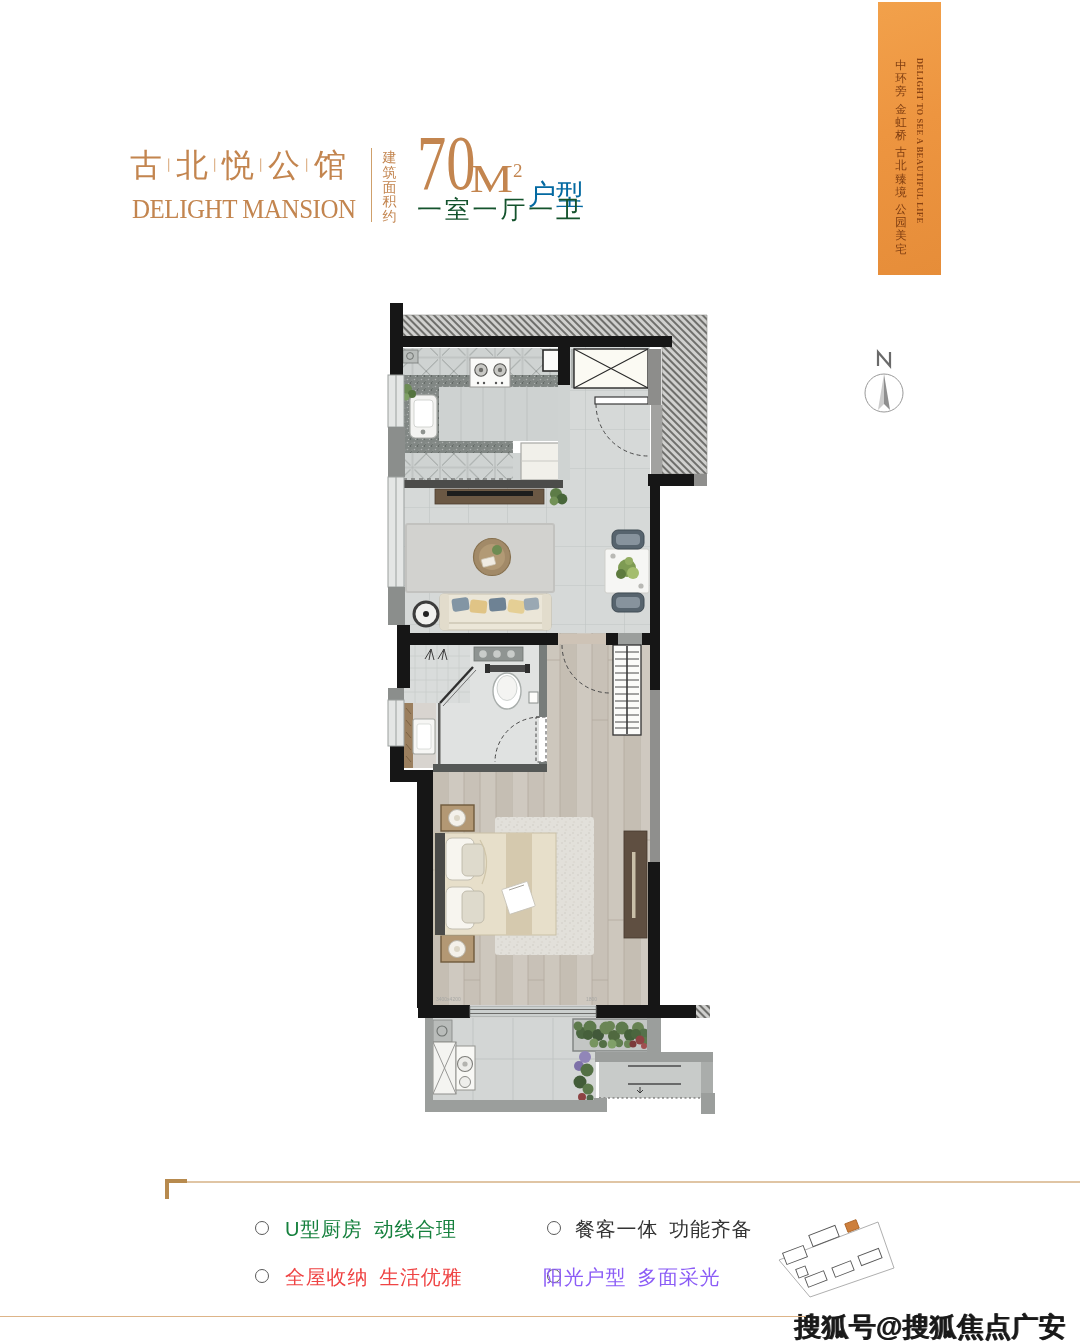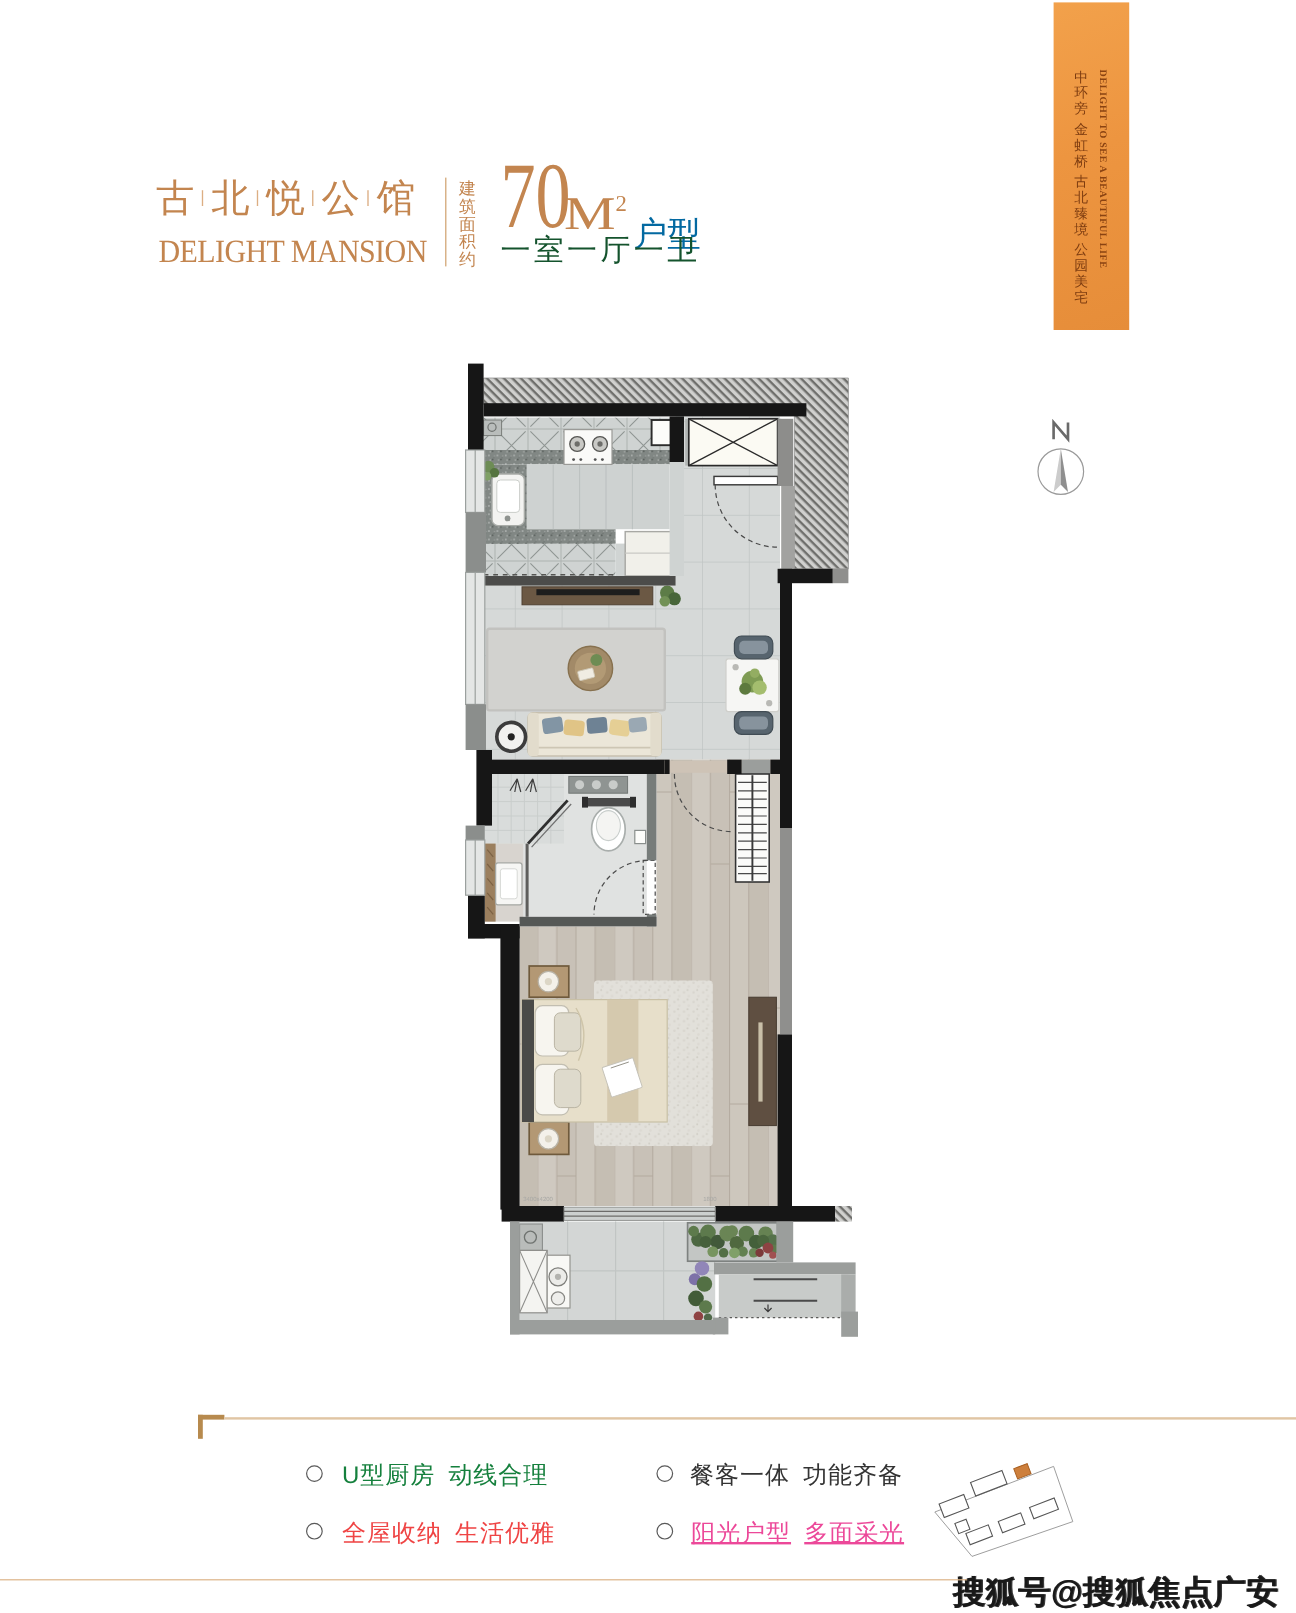--- a/index.html
+++ b/index.html
@@ -403,21 +403,21 @@
 <div class="abs" style="left:255px;top:1221px;width:12px;height:12px;border:1.5px solid #5a5a5a;border-radius:50%;"></div>
 <div class="abs" style="left:285px;top:1216px;font-size:20px;color:#15803d;letter-spacing:0.8px;">U型厨房<span style="display:inline-block;width:11px;"></span>动线合理</div>
 
 <div class="abs" style="left:255px;top:1269px;width:12px;height:12px;border:1.5px solid #5a5a5a;border-radius:50%;"></div>
 <div class="abs" style="left:285px;top:1264px;font-size:20px;color:#ef4444;letter-spacing:0.8px;">全屋收纳<span style="display:inline-block;width:11px;"></span>生活优雅</div>
 
 <div class="abs" style="left:547px;top:1221px;width:12px;height:12px;border:1.5px solid #5a5a5a;border-radius:50%;"></div>
 <div class="abs" style="left:575px;top:1216px;font-size:20px;color:#333;letter-spacing:0.8px;">餐客一体<span style="display:inline-block;width:11px;"></span>功能齐备</div>
 
 <div class="abs" style="left:547px;top:1269px;width:12px;height:12px;border:1.5px solid #5a5a5a;border-radius:50%;"></div>
-<div class="abs" style="left:576px;top:1264px;font-size:20px;color:#ec4899;letter-spacing:0.8px;text-decoration:underline;">阳光户型<span style="display:inline-block;width:11px;"></span>多面采光</div>
+<div class="abs" style="left:543px;top:1264px;font-size:20px;color:#8b5cf6;letter-spacing:0.8px;">阳光户型<span style="display:inline-block;width:11px;"></span>多面采光</div>
 
 <div class="abs" style="left:755px;top:1207px;width:170px;height:110px;">
 <svg width="170" height="110" viewBox="0 0 170 110">
 
   <polygon points="24,53 123,15 139,61 55,90" fill="#ffffff" stroke="#9a9a9a" stroke-width="0.8"></polygon>
 
   <rect x="29" y="42" width="22" height="12" fill="#fff" stroke="#555" stroke-width="0.9" transform="rotate(-21 40 48)"></rect>
 
   <rect x="55" y="23" width="28" height="12" fill="#fff" stroke="#555" stroke-width="0.9" transform="rotate(-21 69 29)"></rect>
 

